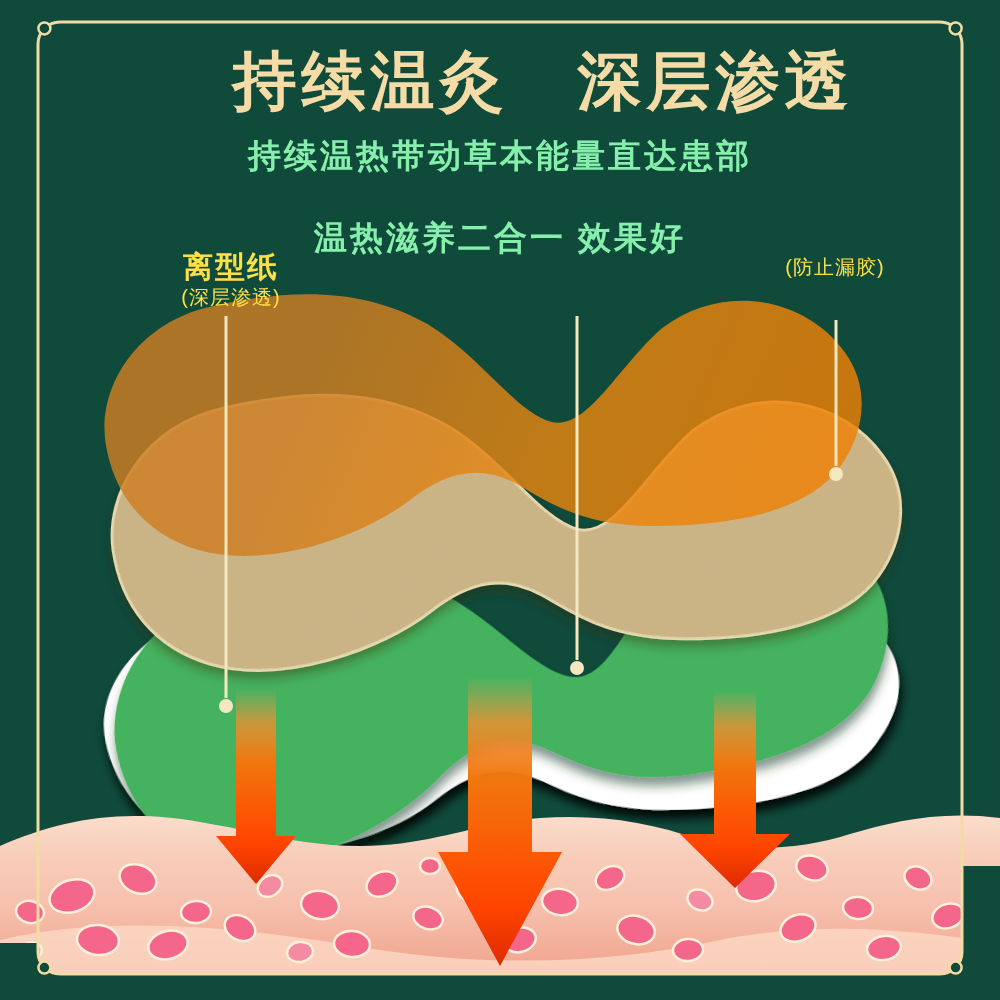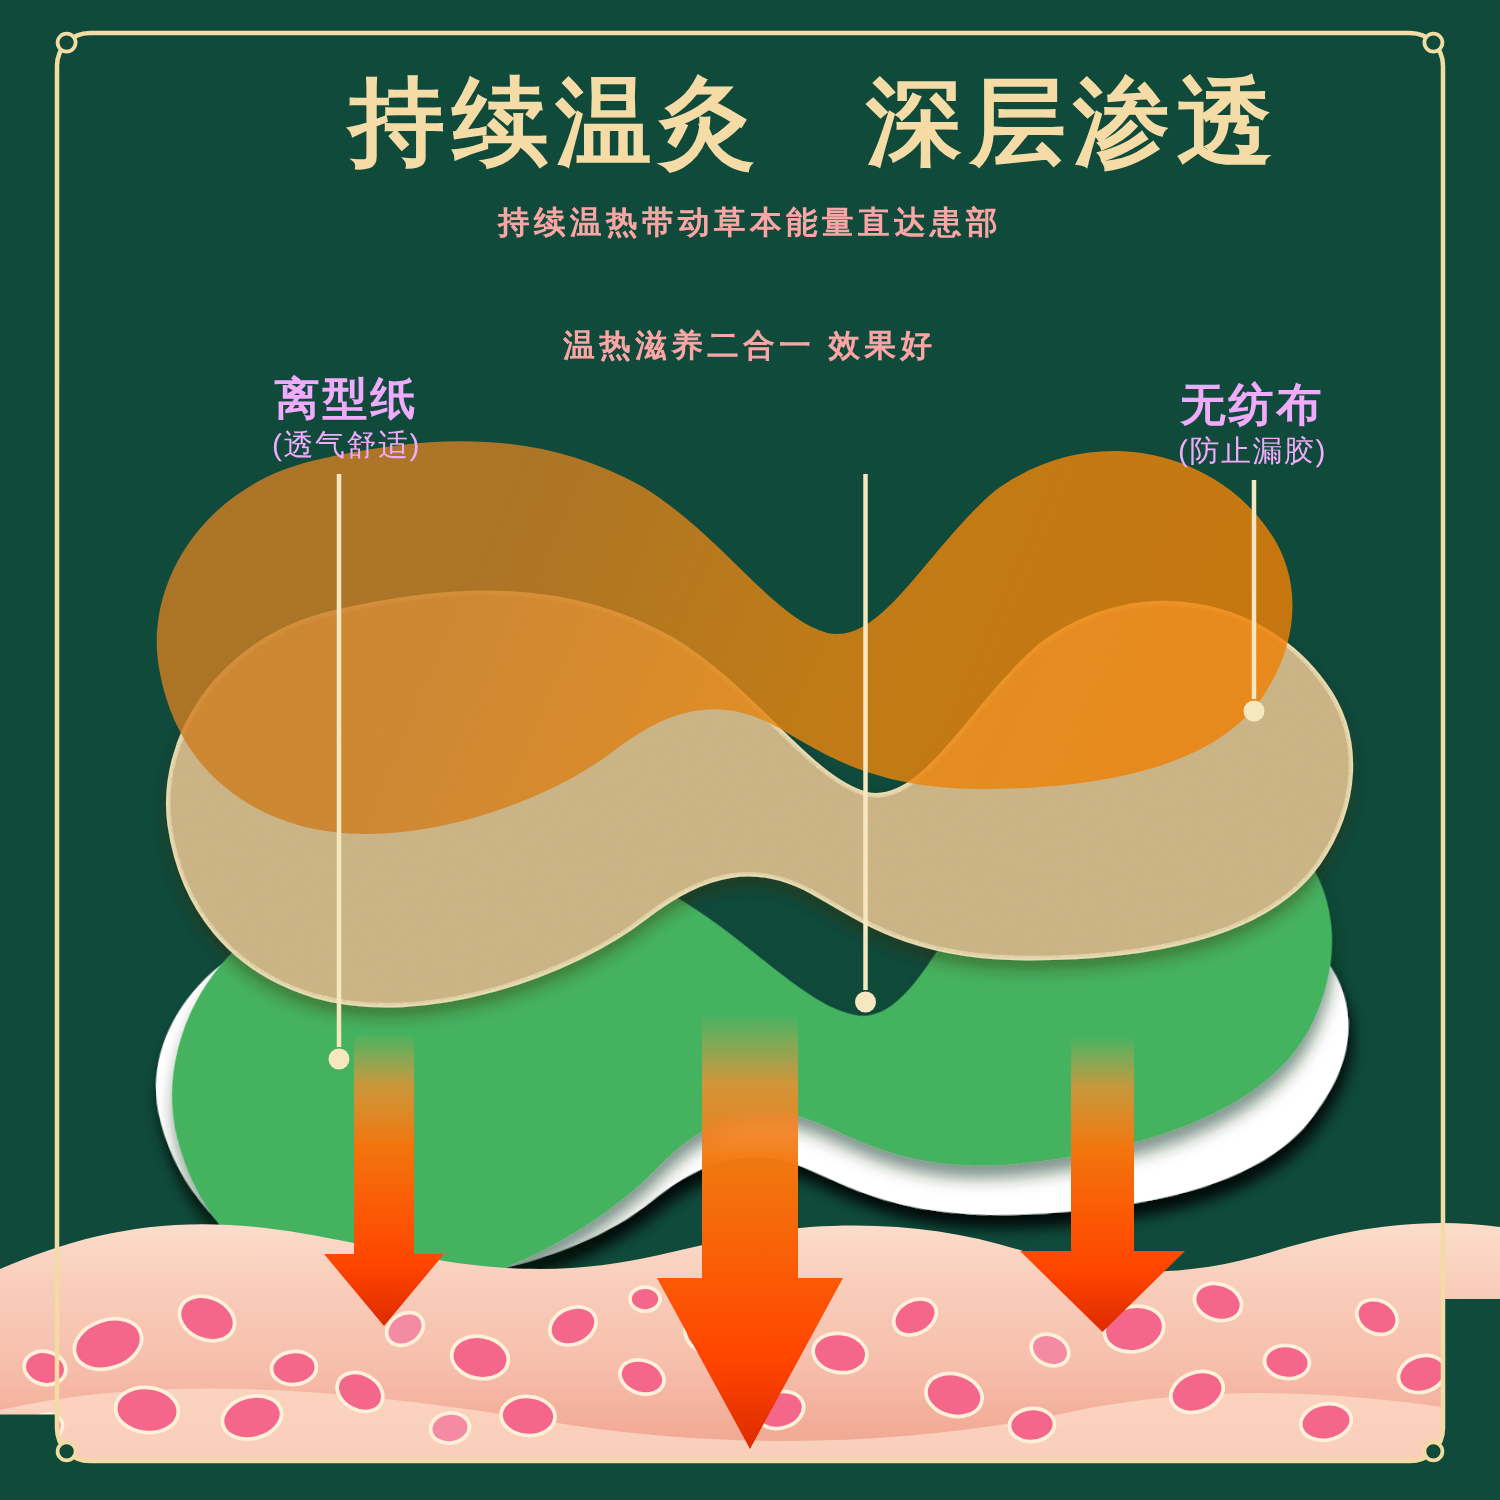--- a/index.html
+++ b/index.html
@@ -4,24 +4,24 @@
 <style>
   html,body{margin:0;padding:0;}
   body{width:1000px;height:1000px;position:relative;overflow:hidden;
        background:#0F4A3B;font-family:"Liberation Sans","DejaVu Sans",sans-serif;}
   .stage{position:absolute;inset:0;width:1000px;height:1000px;}
   .artwork{position:absolute;left:0;top:0;}
   .title{position:absolute;left:0;top:38px;width:1000px;text-align:center;
          font-family:"Liberation Serif","DejaVu Serif",serif;font-weight:700;
          font-size:64px;letter-spacing:5px;color:#F5DCA6;white-space:pre;padding-left:43px;}
   .subtitle{position:absolute;left:0;width:1000px;text-align:center;
-            font-size:21px;font-weight:600;color:#fca5a5;letter-spacing:3px;}
+            font-size:33px;font-weight:600;color:#86efac;letter-spacing:3px;}
   .subtitle.l1{top:134px;}
   .subtitle.l2{top:180px;margin-top:36px;}
-  .layer-label{position:absolute;width:220px;text-align:center;color:#f0abfc;}
+  .layer-label{position:absolute;width:220px;text-align:center;color:#fde047;}
   .layer-label .name{font-size:30px;font-weight:700;letter-spacing:2px;line-height:34px;}
   .layer-label .note{font-size:20px;font-weight:400;letter-spacing:1px;line-height:26px;}
   .layer-label.pos-left{left:121px;top:250px;}
   .layer-label.pos-mid{left:465px;top:250px;}
   .layer-label.pos-right{left:725px;top:254px;}
 </style>
 </head>
 <body>
 
 <div class="stage">
@@ -192,20 +192,19 @@
     </g>
   </g>
 </svg>
 
 <div class="title">持续温灸　深层渗透</div>
 <div class="subtitle l1">持续温热带动草本能量直达患部</div>
 <div class="subtitle l2">温热滋养二合一 效果好</div>
 
 <div class="layer-label pos-left">
   <div class="name">离型纸</div>
-  <div class="note">(透气舒适)</div>
+  <div class="note">(深层渗透)</div>
 </div>
 <div class="layer-label pos-right">
-  <div class="name">无纺布</div>
   <div class="note">(防止漏胶)</div>
 </div>
 
 </div>
 
 </body></html>

